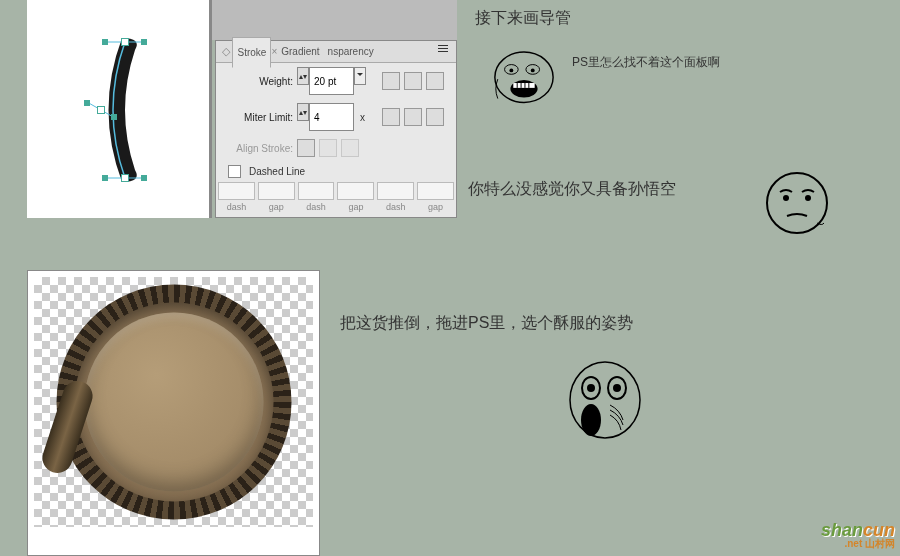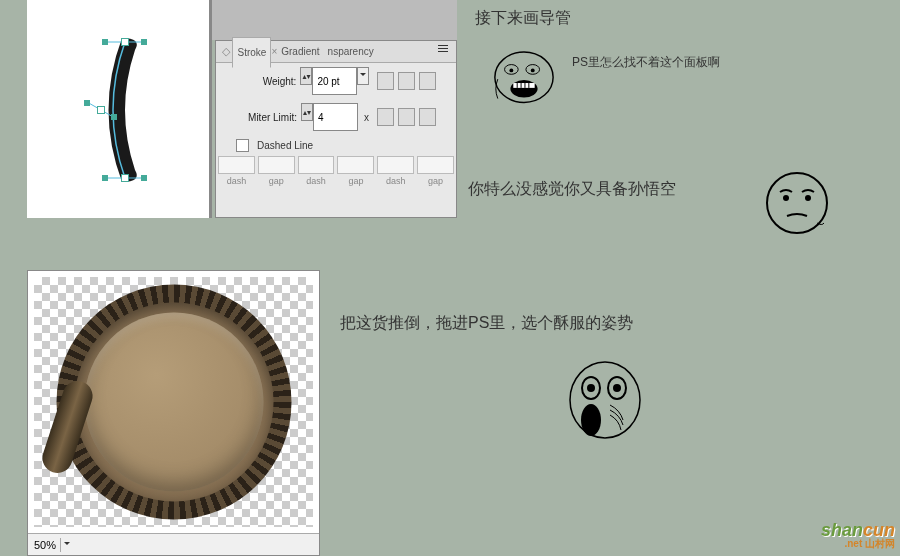--- a/index.html
+++ b/index.html
@@ -8,21 +8,21 @@
 .crescent{position:absolute;left:60px;top:30px;width:80px;height:160px}
 .handle{position:absolute;width:8px;height:8px;background:#fff;border:1px solid #4a9;z-index:3}
 .anchor{position:absolute;width:6px;height:6px;background:#4a9;z-index:3}
 .divider-top{position:absolute;left:210px;top:0;width:2px;height:218px;background:#888}
 .panel{position:absolute;left:215px;top:40px;width:242px;height:178px;background:#e8e8e8;border:1px solid #888;font-size:11px;color:#333}
 .panel-tabs{height:22px;border-bottom:1px solid #aaa;display:flex;align-items:center;padding:0 6px;background:#ddd}
 .tab{padding:9px 4px;font-size:10px;color:#555}
 .tab.active{background:#e8e8e8;border:1px solid #aaa;border-bottom:1px solid #e8e8e8;margin-bottom:-1px}
 .panel-menu{position:absolute;right:4px;top:4px;width:14px;height:10px}
 .panel-menu::before{content:"";position:absolute;width:10px;height:1px;background:#333;top:0;box-shadow:0 3px 0 #333,0 6px 0 #333}
-.panel-row{display:flex;align-items:center;padding:4px 20px;gap:4px}
+.panel-row{display:flex;align-items:center;padding:4px 12px;gap:4px}
 .panel-label{width:65px;text-align:right;font-size:10px;color:#222}
 .panel-input{width:45px;height:28px;border:1px solid #888;background:#fff;font-size:10px;padding:0 4px}
 .dd{width:12px;height:18px;border:1px solid #888;background:#eee;display:flex;align-items:center;justify-content:center}
 .dd::after{content:"";border:3px solid transparent;border-top-color:#333}
 .icon-btn{width:18px;height:18px;border:1px solid #999;background:#ddd;display:inline-block}
 .checkbox{width:13px;height:13px;border:1px solid #888;background:#fff;display:inline-block;vertical-align:middle}
 .dash-boxes{display:flex;gap:3px;padding:0 2px}
 .dash-box{flex:1}
 .dash-input{width:100%;height:18px;border:1px solid #bbb;background:#f5f5f5}
 .dash-lbl{font-size:9px;text-align:center;color:#888;margin-top:2px}
@@ -107,20 +107,26 @@
       <span style="width:12px;height:18px;border:1px solid #888;background:#ddd;font-size:8px;display:flex;flex-direction:column;justify-content:center;align-items:center;line-height:7px">▴▾</span>
       <input class="panel-input" value="4" style="">
     </span>
     <span style="font-size:10px;margin-left:2px">x</span>
     <span style="flex:1"></span>
     <span class="icon-btn"></span>
     <span class="icon-btn"></span>
     <span class="icon-btn"></span>
   </div>
   <div class="panel-row">
+    <span class="panel-label" style="color:#999">Align Stroke:</span>
+    <span class="icon-btn"></span>
+    <span class="icon-btn" style="opacity:.4"></span>
+    <span class="icon-btn" style="opacity:.4"></span>
+  </div>
+  <div class="panel-row">
     <span class="checkbox"></span>
     <span style="font-size:10px;margin-left:4px">Dashed Line</span>
   </div>
   <div class="dash-boxes">
     <div class="dash-box"><input class="dash-input" style=""><div class="dash-lbl">dash</div></div>
     <div class="dash-box"><input class="dash-input" style=""><div class="dash-lbl">gap</div></div>
     <div class="dash-box"><input class="dash-input" style=""><div class="dash-lbl">dash</div></div>
     <div class="dash-box"><input class="dash-input" style=""><div class="dash-lbl">gap</div></div>
     <div class="dash-box"><input class="dash-input" style=""><div class="dash-lbl">dash</div></div>
     <div class="dash-box"><input class="dash-input" style=""><div class="dash-lbl">gap</div></div>
@@ -175,22 +181,18 @@
 
 <div class="canvas-bottom">
   <div class="checker">
     <div class="dial">
       <div class="ridges"></div>
       <div class="inner-ring"></div>
       <div class="inner-disc"></div>
       <div class="tab-arc"></div>
     </div>
   </div>
-  <div class="zoom-bar">
-    <span>50%</span>
-    <span class="zoom-dd"></span>
-  </div>
 </div>
 
 <div class="watermark">
   <span class="s1">shan</span><span class="s2">cun</span>
   <span class="net">.net 山村网</span>
 </div>
 
 </body></html>

